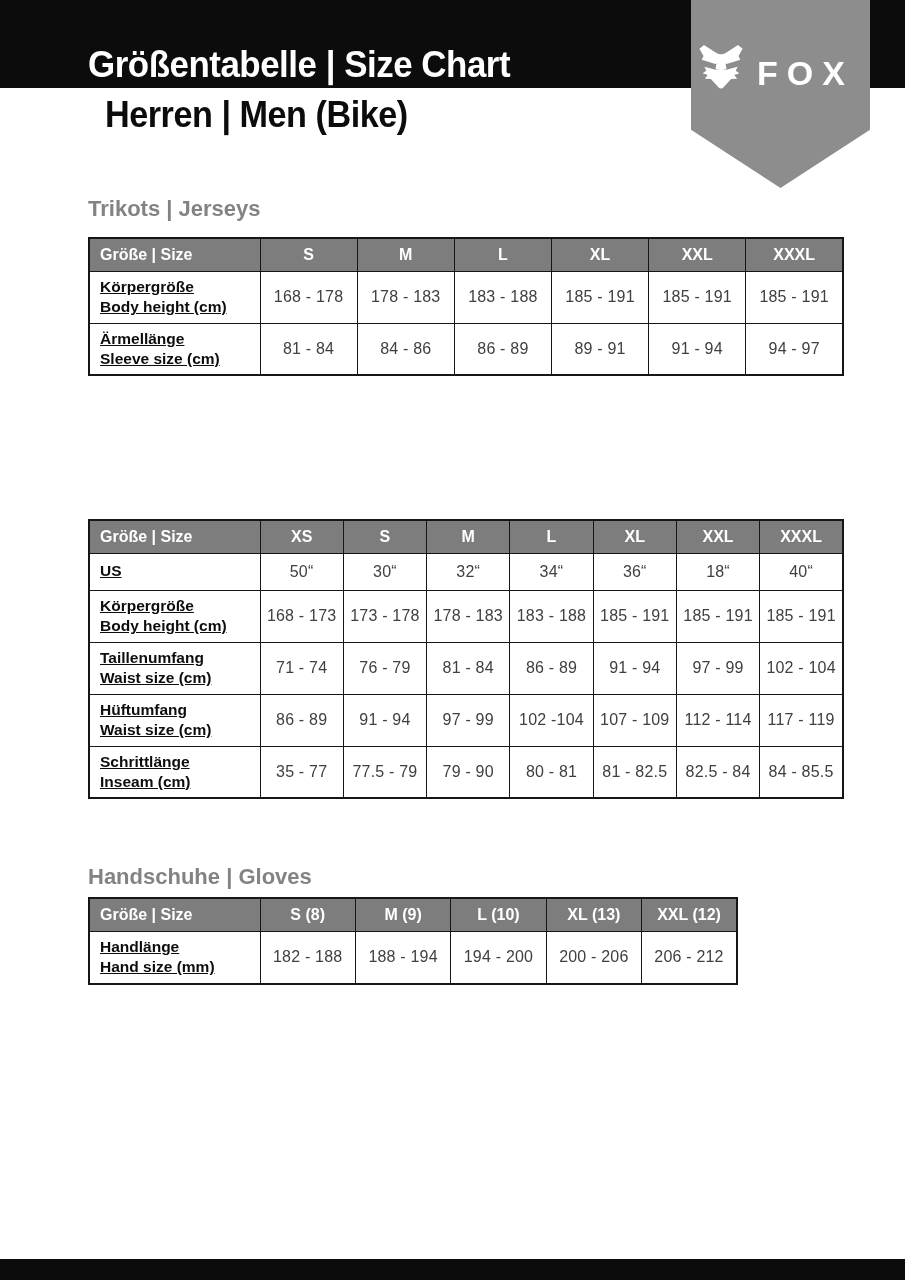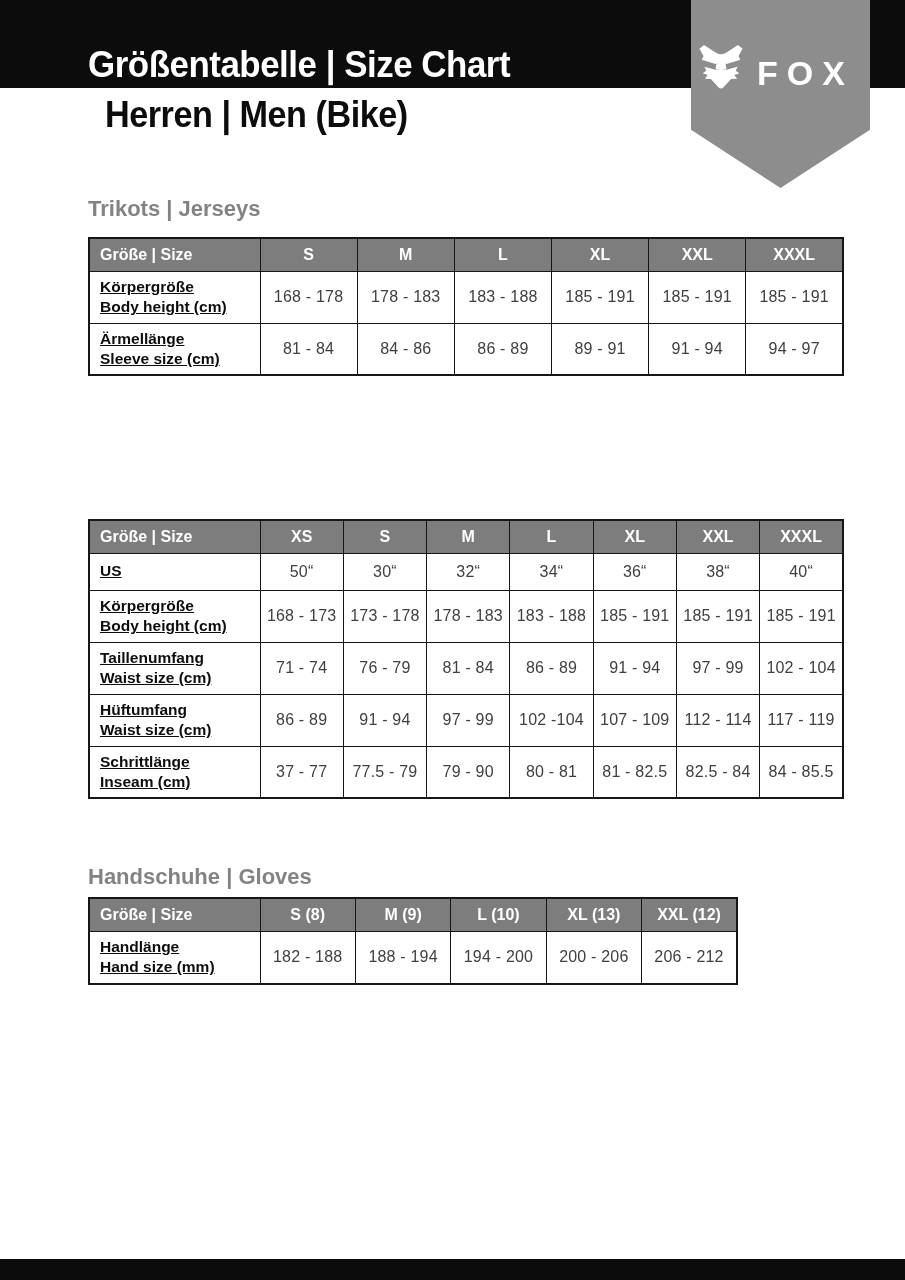--- a/index.html
+++ b/index.html
@@ -191,21 +191,21 @@
     <tbody>
       <tr class="single-row">
         <td class="row-label">
           <div>US</div>
         </td>
         <td class="value">50“</td>
         <td class="value">30“</td>
         <td class="value">32“</td>
         <td class="value">34“</td>
         <td class="value">36“</td>
-        <td class="value">38“</td>
+        <td class="value">18“</td>
         <td class="value">40“</td>
       </tr>
       <tr class="data-row">
         <td class="row-label">
           <div>Körpergröße</div>
           <div>Body height (cm)</div>
         </td>
         <td class="value">168 - 173</td>
         <td class="value">173 - 178</td>
         <td class="value">178 - 183</td>
@@ -238,21 +238,21 @@
         <td class="value">102 -104</td>
         <td class="value">107 - 109</td>
         <td class="value">112 - 114</td>
         <td class="value">117 - 119</td>
       </tr>
       <tr class="data-row">
         <td class="row-label">
           <div>Schrittlänge</div>
           <div>Inseam (cm)</div>
         </td>
-        <td class="value">37 - 77</td>
+        <td class="value">35 - 77</td>
         <td class="value">77.5 - 79</td>
         <td class="value">79 - 90</td>
         <td class="value">80 - 81</td>
         <td class="value">81 - 82.5</td>
         <td class="value">82.5 - 84</td>
         <td class="value">84 - 85.5</td>
       </tr>
     </tbody>
   </table>
 

